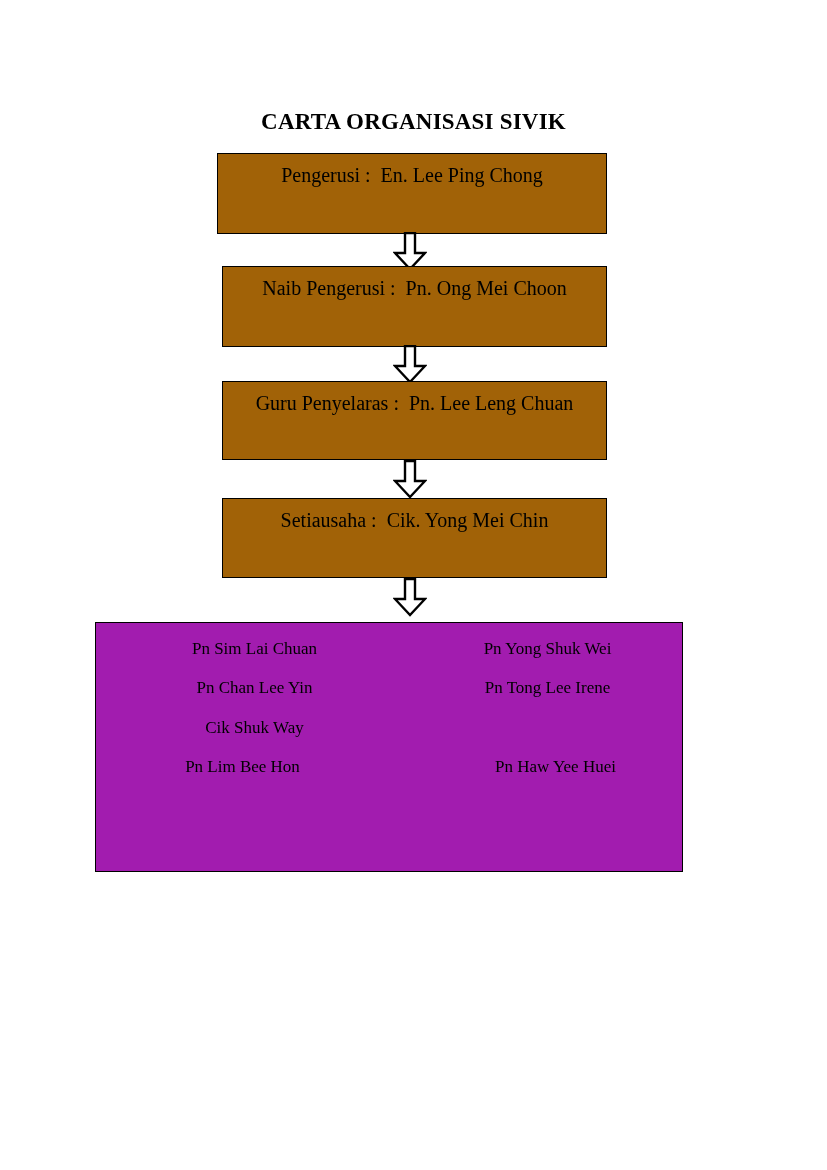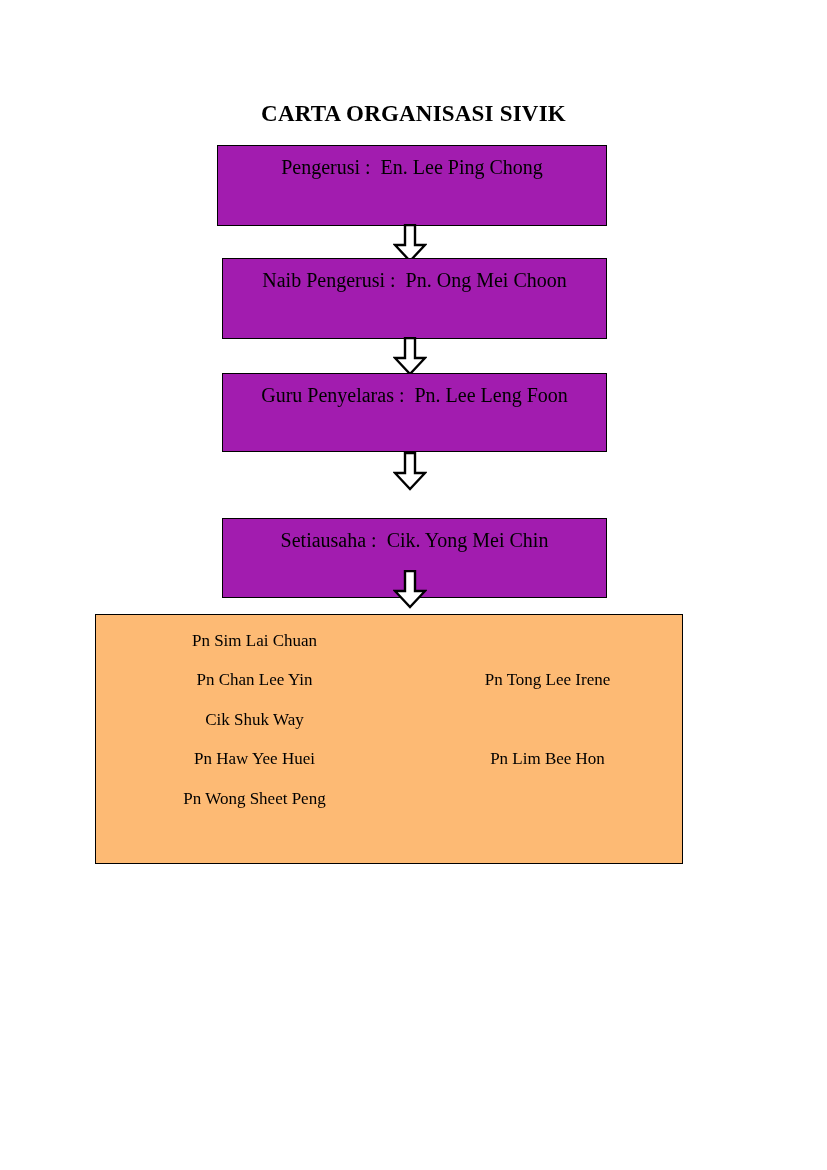--- a/index.html
+++ b/index.html
@@ -11,21 +11,21 @@
     width: 827px;
     height: 1170px;
     position: relative;
     font-family: "Liberation Serif", "DejaVu Serif", serif;
     color: #000000;
     overflow: hidden;
   }
 
   #page {
     position: absolute;
-    left: 0; top: 0;
+    left: 0; top: 8px;
     width: 827px;
     height: 856px;
     background: #ffffff;
   }
 
   .chart-title {
     position: absolute;
     left: 0;
     top: 101px;
     width: 827px;
@@ -33,40 +33,40 @@
     font-size: 23px;
     font-weight: bold;
     letter-spacing: 0.2px;
     line-height: 26px;
     white-space: nowrap;
   }
 
   .node-box {
     position: absolute;
     border: 1.6px solid #000000;
-    background: #a21caf;
+    background: #a16207;
     box-sizing: border-box;
   }
 
   .node-label {
     position: absolute;
     left: 0;
     top: 10px;
     width: 100%;
     text-align: center;
     font-size: 20px;
     line-height: 25px;
     white-space: pre;
   }
 
   
   #node-chairman   { left: 217px; top: 145px; width: 390px; height: 81px; }
   #node-vicechair  { left: 222px; top: 258px; width: 385px; height: 81px; }
   #node-coordinator{ left: 222px; top: 373px; width: 385px; height: 79px; }
-  #node-secretary  { left: 222px; top: 490px; width: 385px; height: 80px; margin-top: 28px; }
+  #node-secretary  { left: 222px; top: 490px; width: 385px; height: 80px; }
 
   #node-chairman .node-label   { top: 9px; }
   #node-vicechair .node-label  { top: 9px; text-align: center; }
   #node-coordinator .node-label{ top: 9px; }
   #node-secretary .node-label  { top: 9px; }
 
   .arrow {
     position: absolute;
     width: 34px;
     height: 39px;
@@ -78,21 +78,21 @@
   #arrow-3 { left: 393px; top: 452px; }
   #arrow-4 { left: 393px; top: 570px; }
 
   #members-box {
     position: absolute;
     left: 95px;
     top: 614px;
     width: 588px;
     height: 250px;
     border: 1.6px solid #000000;
-    background: #fdba74;
+    background: #a21caf;
     box-sizing: border-box;
   }
 
   .member-grid {
     position: absolute;
     left: 0;
     top: 6px;
     width: 100%;
   }
   .member-row {
@@ -131,21 +131,21 @@
     <div class="node-label">Naib Pengerusi :  Pn. Ong Mei Choon</div>
   </div>
 
   <div class="arrow" id="arrow-2">
     <svg viewBox="0 0 34 39" xmlns="http://www.w3.org/2000/svg">
       <polygon points="12,1 22,1 22,21 32,21 17,37 2,21 12,21" fill="#ffffff" stroke="#000000" stroke-width="2.4" stroke-linejoin="miter"></polygon>
     </svg>
   </div>
 
   <div class="node-box" id="node-coordinator">
-    <div class="node-label">Guru Penyelaras :  Pn. Lee Leng Foon</div>
+    <div class="node-label">Guru Penyelaras :  Pn. Lee Leng Chuan</div>
   </div>
 
   <div class="arrow" id="arrow-3">
     <svg viewBox="0 0 34 39" xmlns="http://www.w3.org/2000/svg">
       <polygon points="12,1 22,1 22,21 32,21 17,37 2,21 12,21" fill="#ffffff" stroke="#000000" stroke-width="2.4" stroke-linejoin="miter"></polygon>
     </svg>
   </div>
 
   <div class="node-box" id="node-secretary">
     <div class="node-label">Setiausaha :  Cik. Yong Mei Chin</div>
@@ -155,36 +155,36 @@
     <svg viewBox="0 0 34 39" xmlns="http://www.w3.org/2000/svg">
       <polygon points="12,1 22,1 22,21 32,21 17,37 2,21 12,21" fill="#ffffff" stroke="#000000" stroke-width="2.4" stroke-linejoin="miter"></polygon>
     </svg>
   </div>
 
   <div id="members-box">
     <div class="member-grid">
 
       <div class="member-row">
         <div class="member-cell col-left">Pn Sim Lai Chuan</div>
+        <div class="member-cell col-right">Pn Yong Shuk Wei</div>
       </div>
 
       <div class="member-row">
         <div class="member-cell col-left">Pn Chan Lee Yin</div>
         <div class="member-cell col-right">Pn Tong Lee Irene</div>
       </div>
 
       <div class="member-row">
         <div class="member-cell col-left">Cik Shuk Way</div>
       </div>
 
       <div class="member-row">
+        <div class="member-cell col-right">Pn Lim Bee Hon</div>
         <div class="member-cell col-left">Pn Haw Yee Huei</div>
-        <div class="member-cell col-right">Pn Lim Bee Hon</div>
       </div>
 
       <div class="member-row">
-        <div class="member-cell col-left">Pn Wong Sheet Peng</div>
       </div>
 
     </div>
   </div>
 
 </div>
 
 </body></html>

